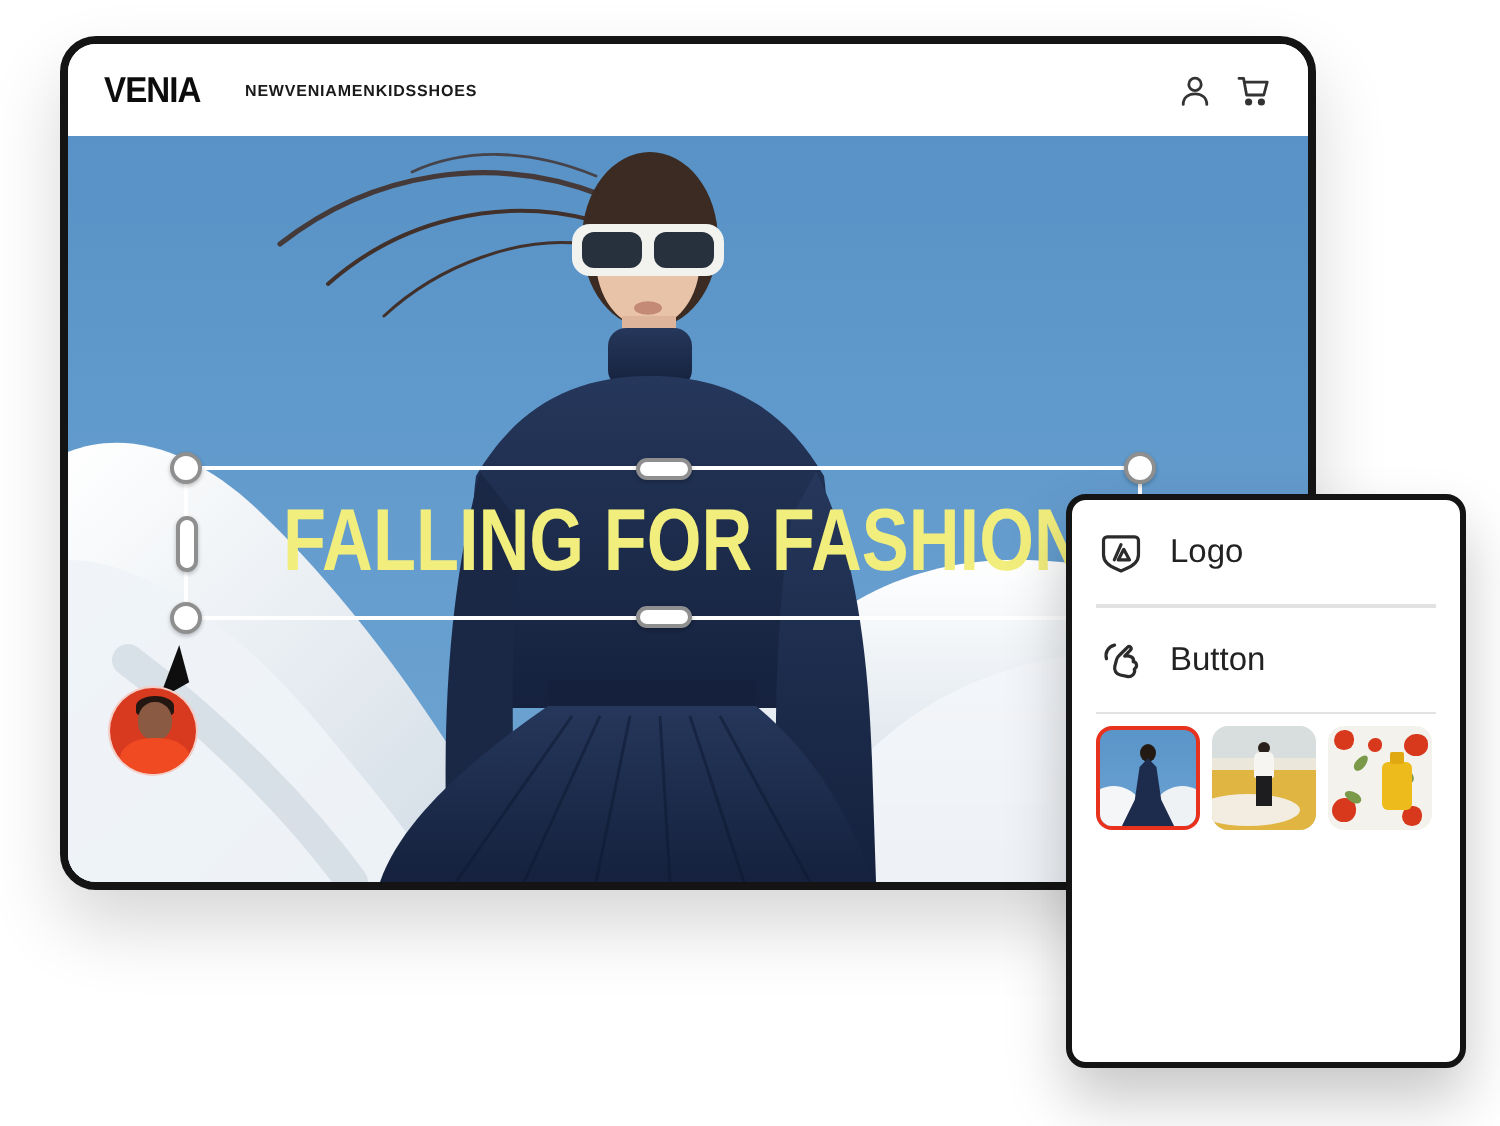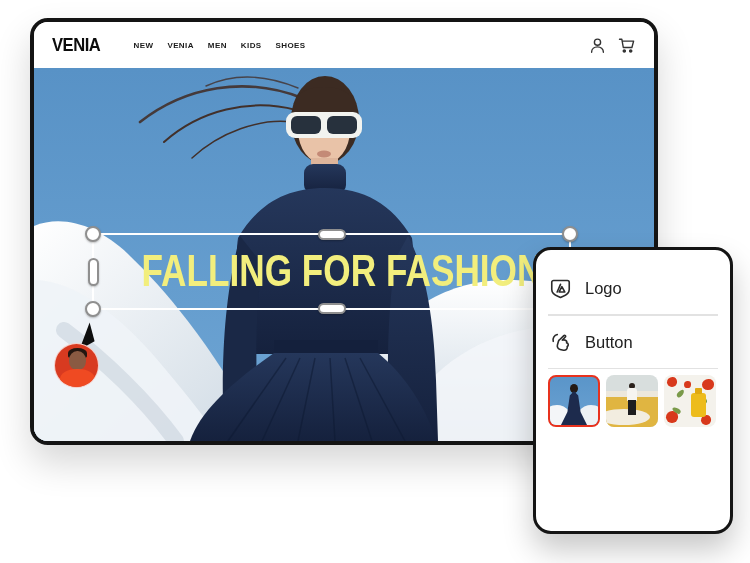--- a/index.html
+++ b/index.html
@@ -10,21 +10,21 @@
   .browser-window {
     position:absolute; left:30px; top:18px; width:628px; height:427px;
     background:#fff; border:4px solid #141414; border-radius:18px;
     box-shadow:0 18px 36px rgba(0,0,0,.16); overflow:hidden;
   }
   .site-header {
     position:relative; height:46px; background:#fff; display:flex; align-items:center;
     padding:0 18px; z-index:5;
   }
   .brand { font-size:18px; font-weight:900; letter-spacing:-.5px; transform:scaleX(.92); transform-origin:left center; color:#0c0c0c; }
-  .nav { display:flex; gap:14px; margin-left:29px; }
+  .nav { display:flex; margin-left:18px; }
   .nav-item { font-size:8px; font-weight:700; letter-spacing:.4px; color:#1a1a1a; cursor:pointer; }
   .header-icons { margin-left:auto; display:flex; gap:12px; align-items:center; }
   .hicon svg { display:block; }
 
   .hero { position:absolute; left:0; top:46px; width:620px; height:373px; }
   .hero svg.scene { display:block; width:620px; height:373px; }
 
   
   .selection-box {
     position:absolute; left:58px; top:165px; width:479px; height:77px;
@@ -59,23 +59,23 @@
     position:absolute; left:20px; top:275px; width:45px; height:45px; border-radius:50%;
     background:#d83a20; overflow:hidden; z-index:7; border:1px solid rgba(255,255,255,.75);
   }
   .av-head { position:absolute; left:14px; top:7px; width:17px; height:19px; border-radius:48% 48% 46% 46%; background:#8a5a42; }
   .av-hair { position:absolute; left:13px; top:4px; width:19px; height:10px; border-radius:50% 50% 20% 20%; background:#241610; }
   .av-shirt { position:absolute; left:5px; top:25px; width:35px; height:22px; border-radius:46% 46% 0 0; background:#ef4a22; }
 
   
   .assets-panel {
     position:absolute; left:533px; top:247px; width:200px; height:287px;
-    background:#fff; border:3.5px solid #141414; border-radius:18px;
+    background:#fff; border:3.5px solid #141414; border-radius:10px;
     box-shadow:0 16px 30px rgba(0,0,0,.22); z-index:20;
-    padding:12px 12px; display:flex; flex-direction:column;
+    padding:0 12px; display:flex; flex-direction:column;
   }
   .panel-row { height:52px; display:flex; align-items:center; gap:13px; cursor:pointer; }
   .panel-row .picon { width:24px; height:24px; flex:0 0 24px; display:flex; align-items:center; justify-content:center; }
   .panel-label { font-size:16.5px; color:#222; }
   .divider { height:1px; background:#e2e2e2; }
   .thumbs { display:flex; gap:6px; margin-top:6px; }
   .thumb { position:relative; width:52px; height:52px; border-radius:8px; overflow:hidden; cursor:pointer; }
   .thumb.selected { border:2.5px solid #e8321e; }
 
   

